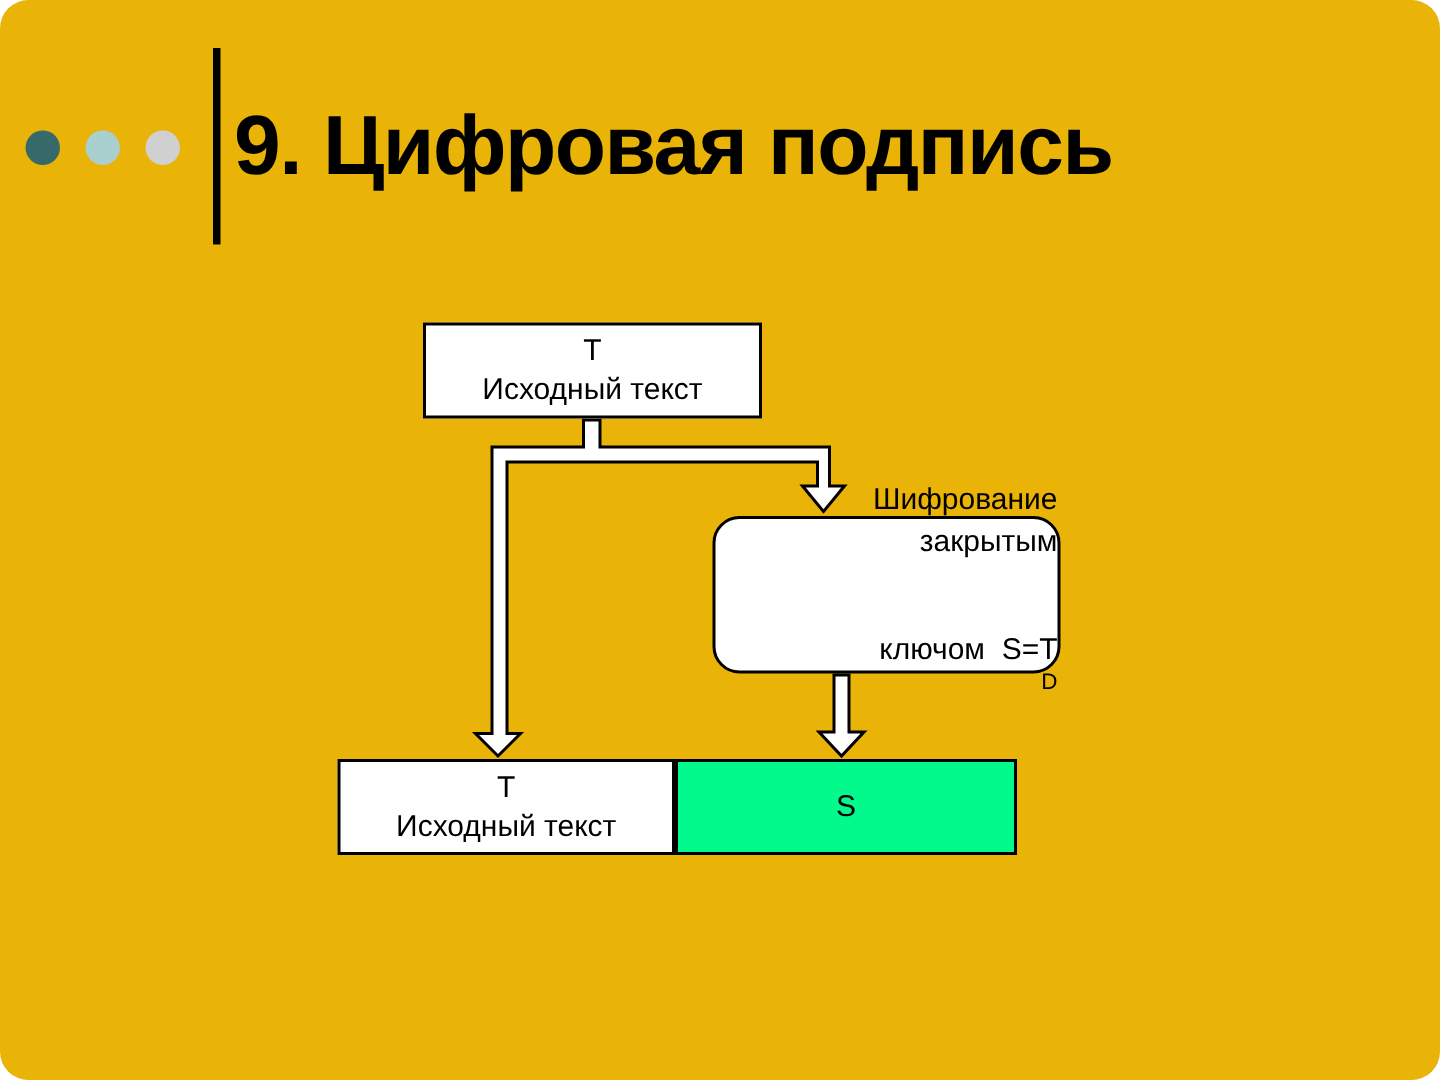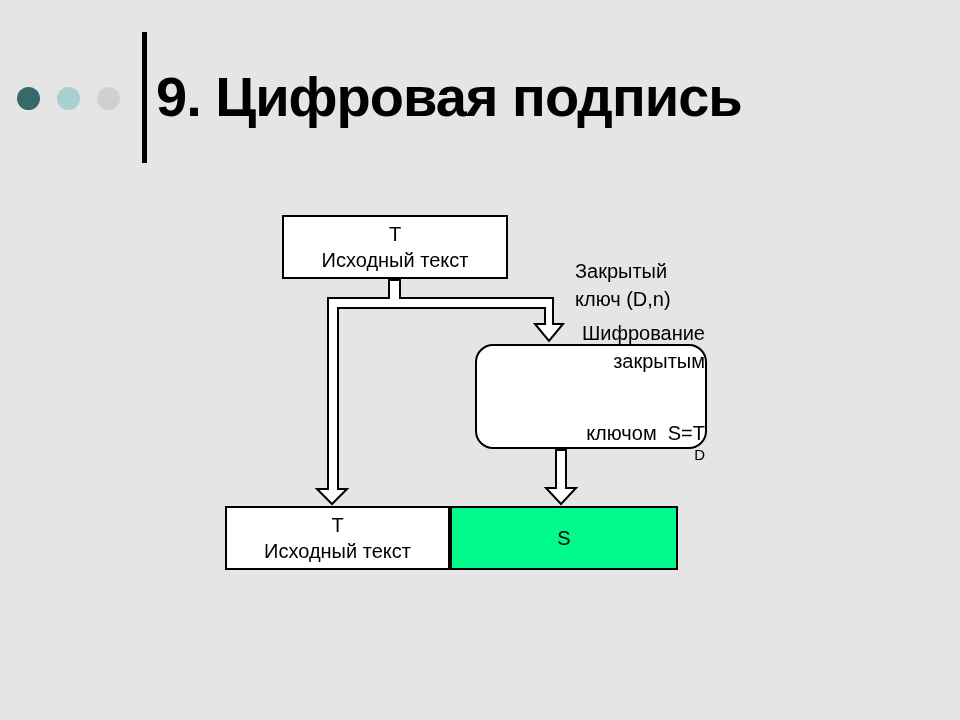--- a/index.html
+++ b/index.html
@@ -5,22 +5,23 @@
   html, body {
     margin: 0;
     padding: 0;
     background: #ffffff;
     font-family: "Liberation Sans", sans-serif;
   }
   .slide {
     position: relative;
     width: 960px;
     height: 720px;
-    background: #e5e5e5;
+    background: #eab308;
     overflow: hidden;
+    border-radius: 19px;
   }
 
   
   .bullet {
     position: absolute;
     top: 87px;
     width: 23px;
     height: 23px;
     border-radius: 50%;
   }
@@ -134,24 +135,20 @@
                L338,308 L545,308 L545,324 L535,324 L549,341 L563,324 L553,324 L553,298
                L400,298 L400,280 Z" fill="#ffffff" stroke="#000000" stroke-width="2" stroke-linejoin="miter"></path>
       <path d="M556,450 L556,488 L546,488 L561,504 L576,488 L566,488 L566,450 Z" fill="#ffffff" stroke="#000000" stroke-width="2" stroke-linejoin="miter"></path>
     </svg>
 
     <div class="dbox source-box">
       <span>Т</span>
       <span>Исходный текст</span>
     </div>
 
-    <div class="key-label">
-      <span>Закрытый</span>
-      <span>ключ (D,n)</span>
-    </div>
 
     <div class="dbox encrypt-box">
       <span>Шифрование</span>
       <span>закрытым</span>
       <span class="formula-line"><span>ключом  S=T</span><sup>D</sup></span>
     </div>
 
     <div class="dbox result-box">
       <span>Т</span>
       <span>Исходный текст</span>

